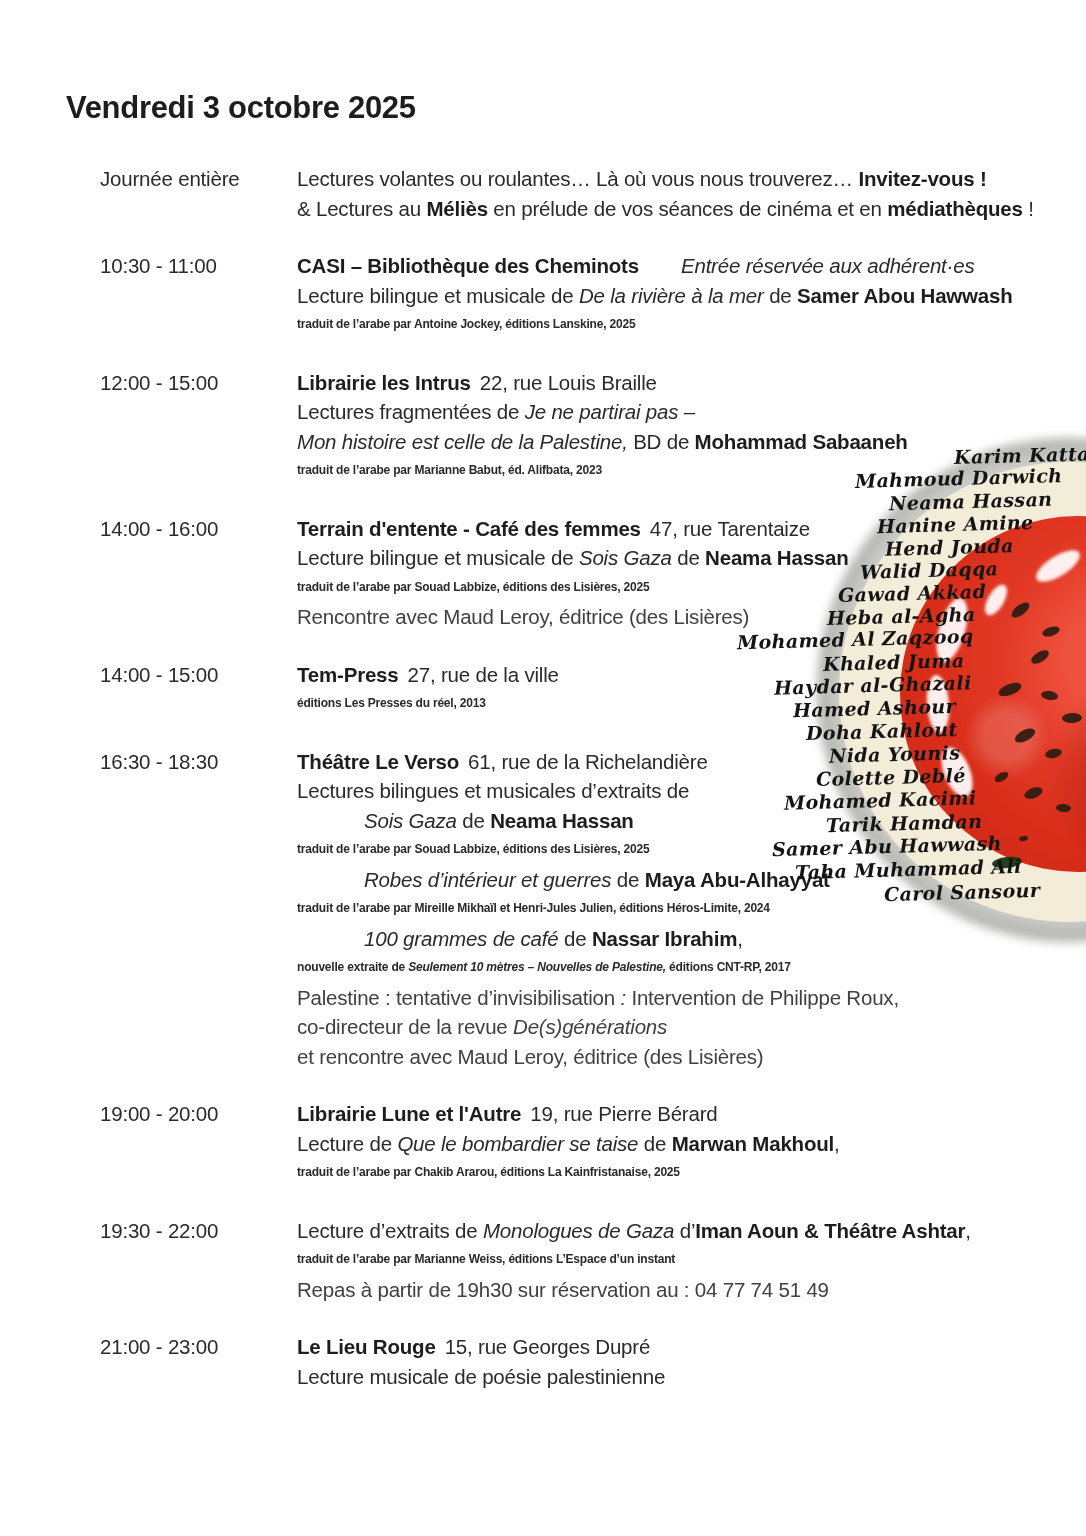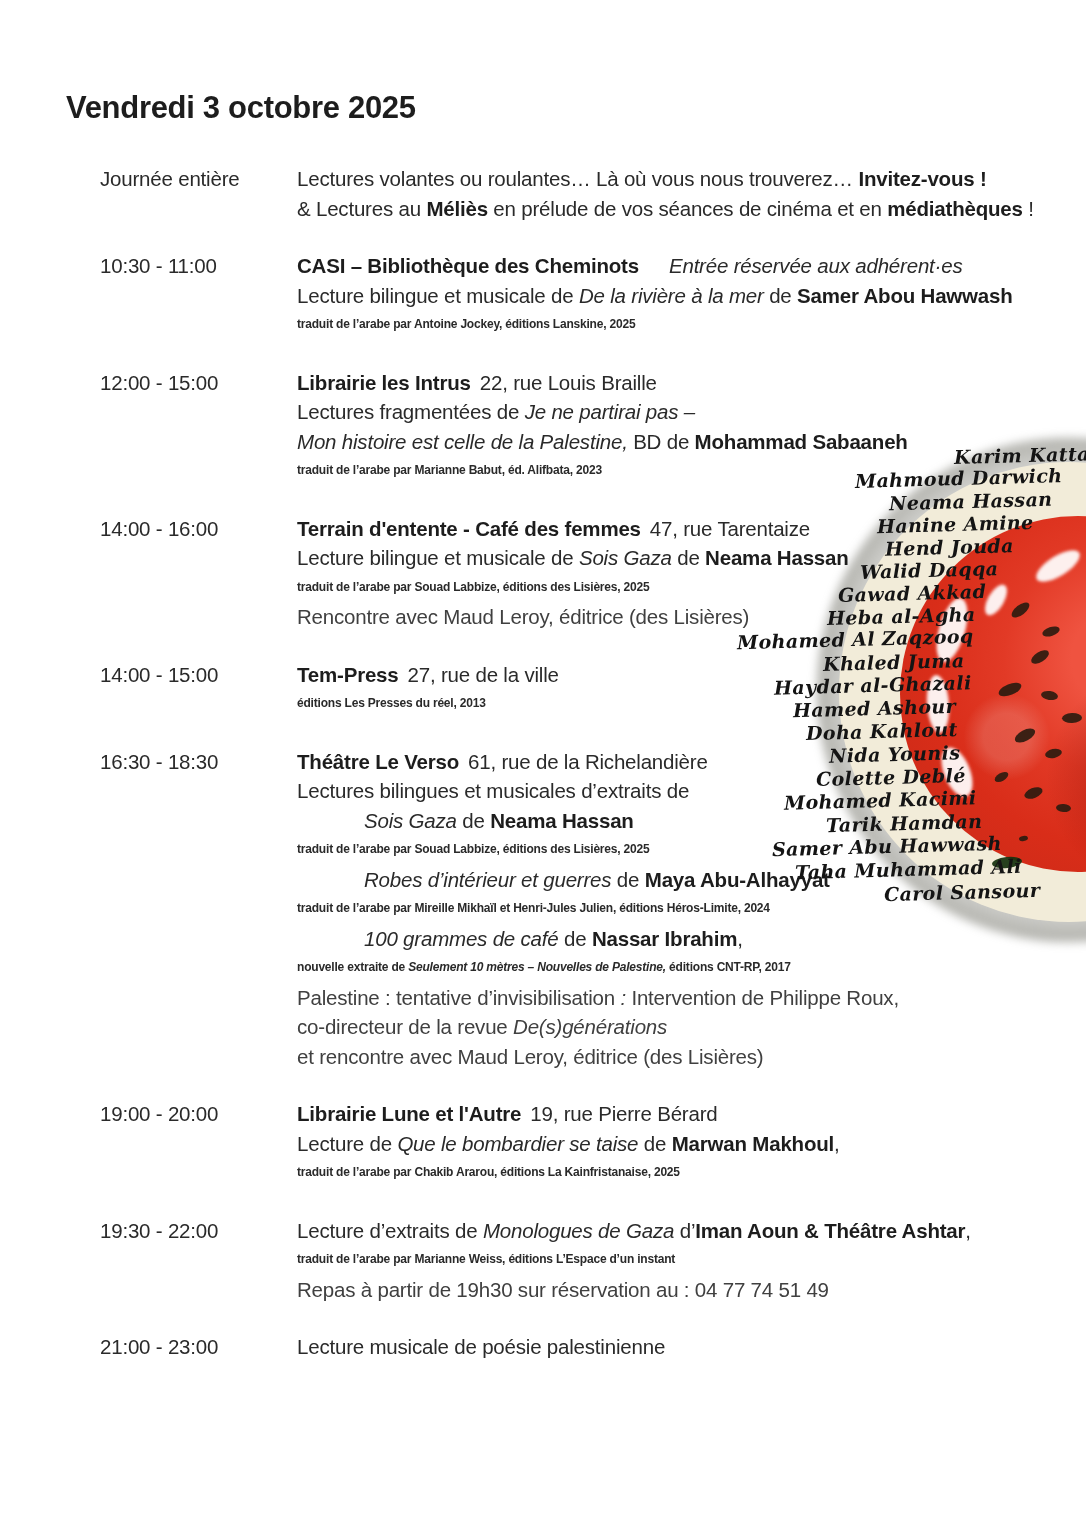--- a/index.html
+++ b/index.html
@@ -17,21 +17,21 @@
   #schedule{position:relative;z-index:5;}
   .row{display:flex;padding-left:100px;margin-bottom:28px;}
   .time{width:197px;flex:none;font-size:20.5px;line-height:29.5px;color:#2a2a2a;}
   .content{flex:1;min-width:0;}
   .line{font-size:20.5px;line-height:29.5px;color:#2a2a2a;white-space:nowrap;}
   .line.small{font-size:12px;font-weight:bold;}
   .line.gray{color:#404040;}
   .line.indent{padding-left:67px;}
   .run.b{font-weight:bold;color:#1d1d1d;text-align:center;}
   .run.i{font-style:italic;}
-  .run.gap-lg{margin-left:30px;}
+  .run.gap-lg{margin-left:42px;}
   .run.gap-sm{margin-left:9px;}
   
   #melon{position:absolute;inset:0;overflow:hidden;z-index:1;pointer-events:none;}
   #melon .circ{position:absolute;border-radius:50%;}
   .m-shadow{
     left:817px;top:438px;width:504px;height:504px;
     background:radial-gradient(circle,
       rgba(118,118,108,0) 52%,
       rgba(118,118,108,0.55) 70%,
       rgba(104,104,95,0.85) 82%,
@@ -174,20 +174,21 @@
         <div class="time">19:30 - 22:00</div>
         <div class="content">
           <div class="line"><span class="run">Lecture d’extraits de </span><span class="run i">Monologues de Gaza</span><span class="run"> d’</span><span class="run b">Iman Aoun &amp; Théâtre Ashtar</span><span class="run">,</span></div>
           <div class="line small"><span class="run">traduit de l’arabe par Marianne Weiss, éditions L’Espace d’un instant</span></div>
           <div class="line gray"><span class="run">Repas à partir de 19h30 sur réservation au : 04 77 74 51 49</span></div>
         </div>
       </div>
       <div class="row">
         <div class="time">21:00 - 23:00</div>
         <div class="content">
+          <div class="line"><span class="run b">Le Lieu Rouge</span><span class="run gap-sm">15, rue Georges Dupré</span></div>
           <div class="line"><span class="run">Lecture musicale de poésie palestinienne</span></div>
         </div>
       </div>
     </div>
 
   <div id="names">
       <div class="aname" style="top: 444px; right: -18px;">Karim Kattan</div>
       <div class="aname" style="top: 467px; right: 24px;">Mahmoud Darwich</div>
       <div class="aname" style="top: 490px; right: 34px;">Neama Hassan</div>
       <div class="aname" style="top: 513px; right: 52px;">Hanine Amine</div>

